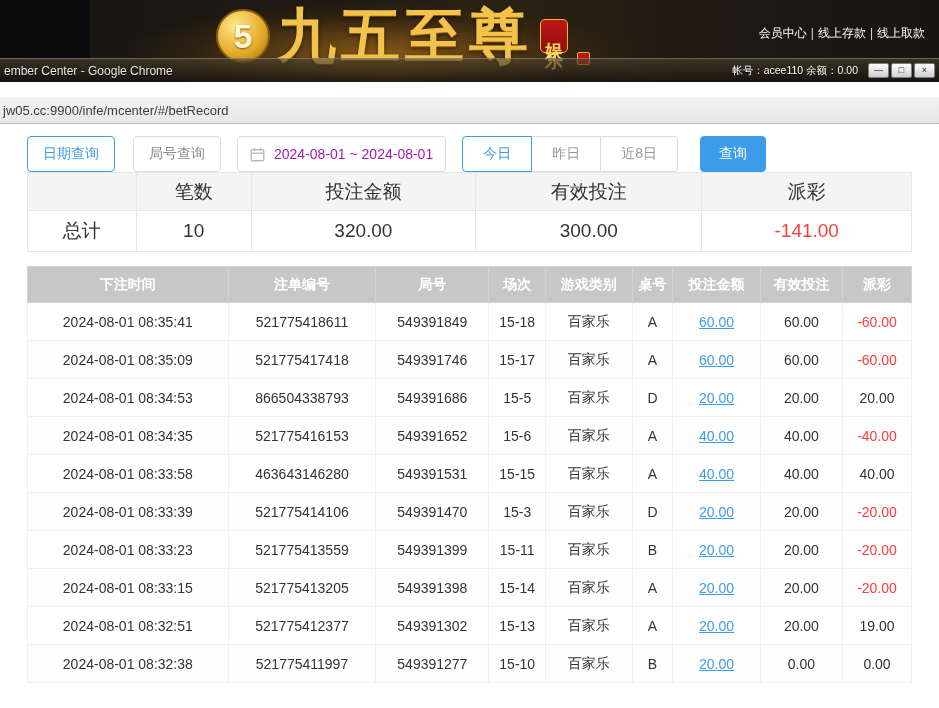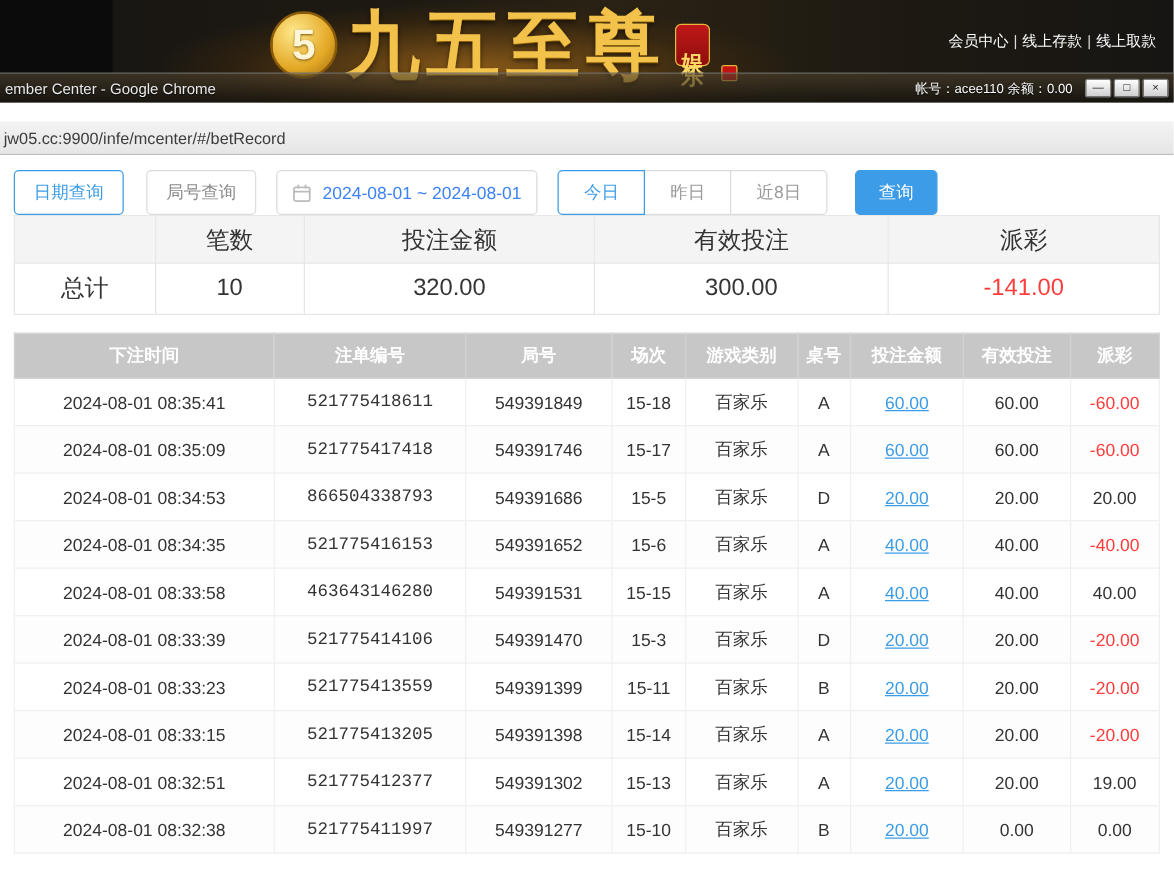--- a/index.html
+++ b/index.html
@@ -57,29 +57,29 @@
   }
   .urlbar {
     position:absolute; top:97px; left:0; width:939px; height:27px; z-index:5;
     background:linear-gradient(180deg,#f3f3f3,#e6e6e6);
     border-bottom:1px solid #bdbdbd;
     display:flex; align-items:center; cursor:text;
   }
   .url-text { font-size:13px; color:#3c3c3c; margin-left:3px; }
 
   
-  .content { position:absolute; top:109px; left:0; width:939px; bottom:0; background:#fff; padding:0 11px; z-index:4; }
+  .content { position:absolute; top:109px; left:0; width:939px; bottom:0; background:#fff; padding:0 27px; z-index:4; }
 
   .filter-bar { display:flex; align-items:center; margin-top:27px; height:36px; }
   .btn { height:36px; border-radius:4px; font-size:14px; background:#fff; cursor:pointer; font-family:inherit; white-space:nowrap; }
   .btn-outline-blue { border:1px solid var(--accent,#3d9ce8); color:var(--accent,#3d9ce8); padding:0 15px; }
   .btn-outline-gray { border:1px solid #dcdcdc; color:#8a8a8a; padding:0 15px; margin-left:18px; }
   .date-box {
     height:36px; border:1px solid #dcdcdc; border-radius:4px; display:flex; align-items:center;
-    margin-left:16px; padding:0 12px; gap:9px; color:#3b82f6; font-size:14px; cursor:pointer;
+    margin-left:16px; padding:0 12px; gap:9px; color:#a21caf; font-size:14px; cursor:pointer;
   }
   .quick-group { display:flex; margin-left:16px; }
   .btn-q { height:36px; border:1px solid #dcdcdc; background:#fff; color:#9a9a9a; font-size:14px; padding:0 20px; margin-left:-1px; cursor:pointer; font-family:inherit; }
   .btn-q:first-child { border-radius:4px 0 0 4px; margin-left:0; }
   .btn-q:last-child { border-radius:0 4px 4px 0; }
   .btn-q.active { border-color:var(--accent,#3d9ce8); color:var(--accent,#3d9ce8); position:relative; z-index:1; }
   .btn-search { margin-left:22px; background:var(--accent,#3d9ce8); color:#fff; border:1px solid var(--accent,#3d9ce8); padding:0 18px; }
 
   table { border-collapse:collapse; width:100%; table-layout:fixed; }
   .summary-table { font-size:19px; color:#333; }
@@ -92,21 +92,21 @@
   .summary-table th:nth-child(5), .summary-table td:nth-child(5){ width:23.7%; }
 
   .bet-table { margin-top:14px; font-size:14px; color:#333; }
   .bet-table th {
     background:#c7c7c7; color:#fff; font-weight:bold; height:36px; text-align:center;
     border:1px solid #d2d2d2;
   }
   .bet-table td { height:38px; text-align:center; border:1px solid #f0f0f0; background:#fff; overflow:hidden; }
   .bet-table tbody tr:nth-child(even) td { background:#fdfdfd; }
   .bet-table th:nth-child(1), .bet-table td:nth-child(1){ width:22.7%; }
-  .bet-table th:nth-child(2), .bet-table td:nth-child(2){ width:16.7%;font-family:Liberation Mono, monospace; }
+  .bet-table th:nth-child(2), .bet-table td:nth-child(2){ width:16.7%; }
   .bet-table th:nth-child(3), .bet-table td:nth-child(3){ width:12.8%; }
   .bet-table th:nth-child(4), .bet-table td:nth-child(4){ width:6.4%; }
   .bet-table th:nth-child(5), .bet-table td:nth-child(5){ width:9.8%; }
   .bet-table th:nth-child(6), .bet-table td:nth-child(6){ width:4.6%; }
   .bet-table th:nth-child(7), .bet-table td:nth-child(7){ width:9.9%; }
   .bet-table th:nth-child(8), .bet-table td:nth-child(8){ width:9.3%; }
   .bet-table th:nth-child(9), .bet-table td:nth-child(9){ width:7.8%; }
 
   .amount-link { color:var(--link,#3d9ce8); text-decoration:underline; cursor:pointer; }
   .neg { color:var(--negative,#ff3c3c); }

